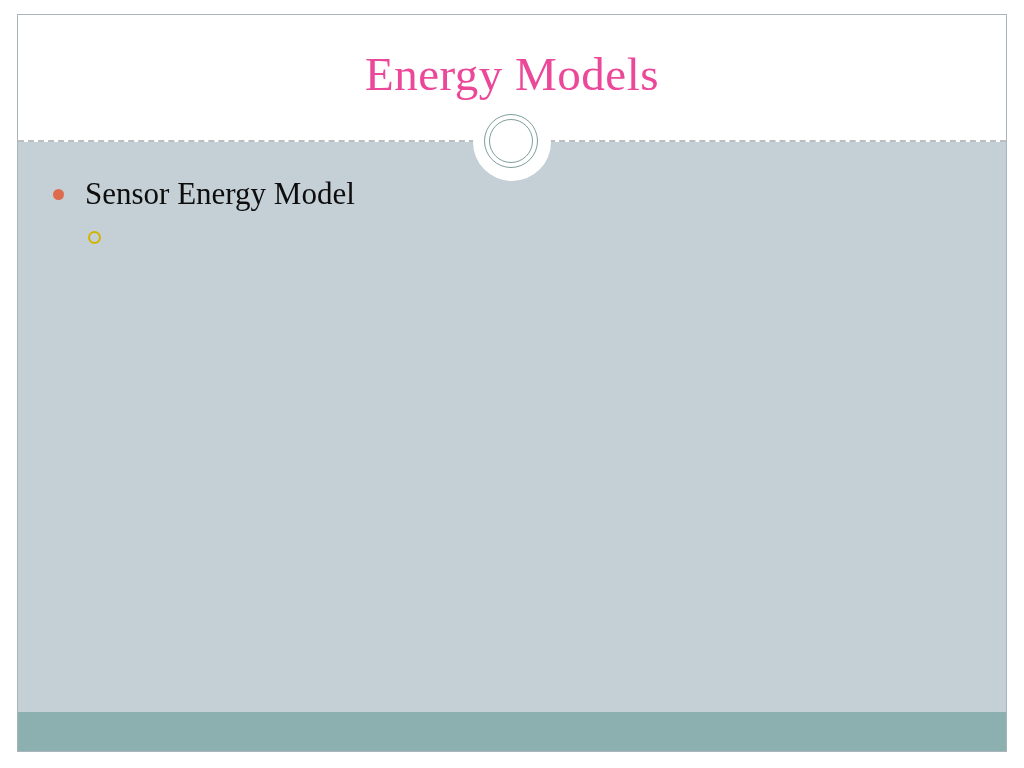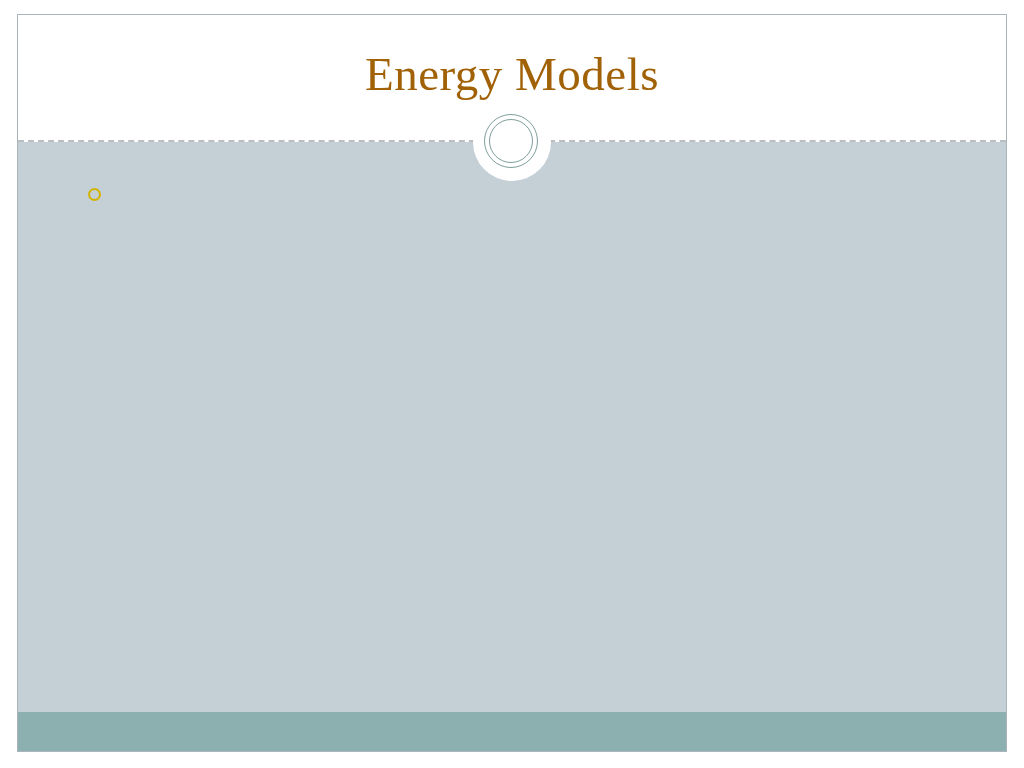--- a/index.html
+++ b/index.html
@@ -40,21 +40,21 @@
   }
 
   .slide-title {
     position: absolute;
     left: 0;
     right: 0;
     top: 36px;
     text-align: center;
     font-size: 47px;
     line-height: 1.0;
-    color: #a16207;
+    color: #ec4899;
     font-family: "Liberation Serif", "DejaVu Serif", serif;
     font-weight: normal;
     letter-spacing: 0.5px;
     white-space: nowrap;
   }
 
   
   .divider {
     position: absolute;
     left: 0;
@@ -180,20 +180,24 @@
 
   <div class="slide-header">
     <div class="slide-title">Energy Models</div>
   </div>
 
   <div class="divider"></div>
 
   <div class="slide-body">
     <div class="content">
 
+      <div class="bullet-l1">
+        <span class="marker"></span>
+        <span>Sensor Energy Model</span>
+      </div>
 
       <div class="bullet-l2">
         <span class="marker"></span>
       </div>
 
     </div>
   </div>
 
   <div class="divider-ornament">
     <div class="ring-outer"></div>

